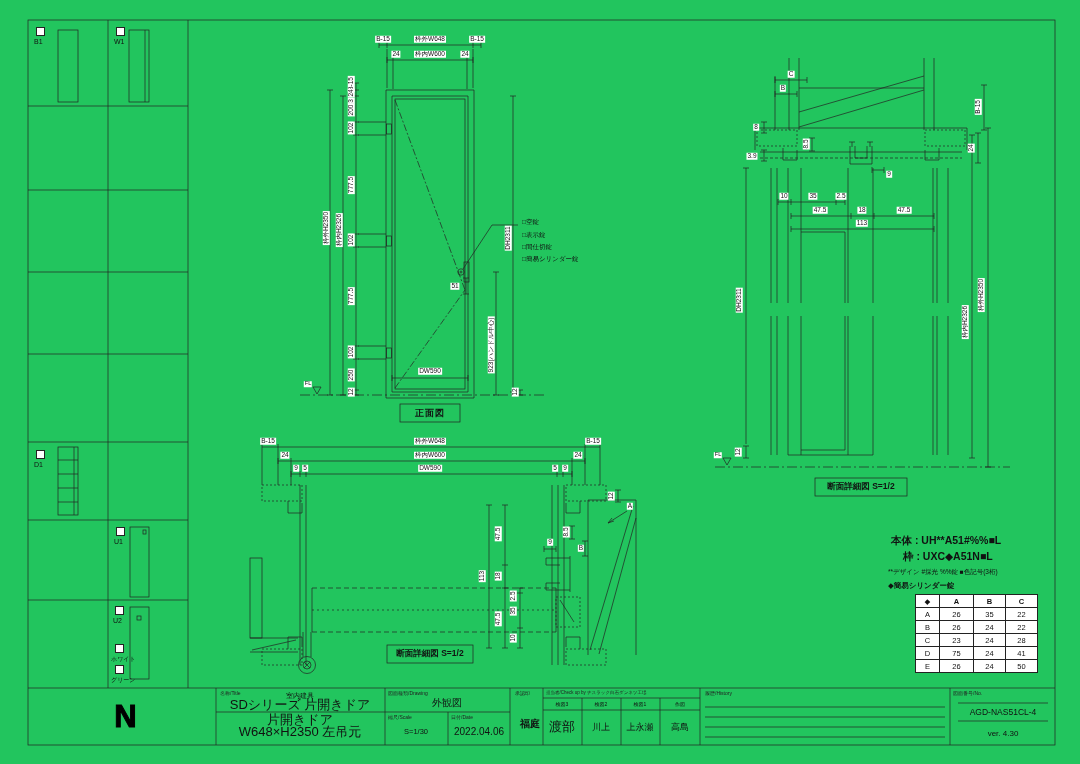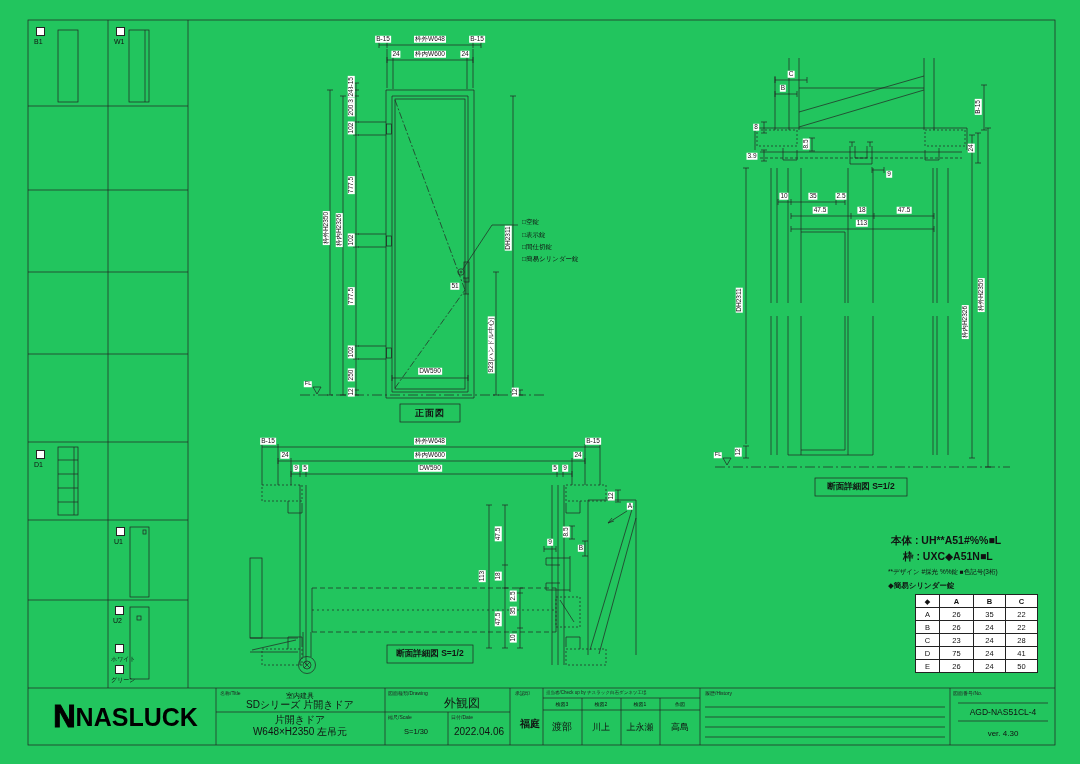--- a/index.html
+++ b/index.html
@@ -15,21 +15,21 @@
   .boxtitle{position:absolute;font-size:9px;font-weight:bold;letter-spacing:1px;
      transform:translate(-50%,-50%);white-space:nowrap;}
   .ann{position:absolute;font-size:6.5px;line-height:1;white-space:nowrap;}
   .spec1{position:absolute;font-size:10.5px;font-weight:bold;white-space:nowrap;}
   .spec3{position:absolute;font-size:6.5px;white-space:nowrap;}
   .spec4{position:absolute;font-size:7.5px;font-weight:bold;white-space:nowrap;}
   #spec-table{position:absolute;left:915px;top:594px;border-collapse:collapse;table-layout:fixed;}
   #spec-table td{border:1px solid #222;font-size:7.5px;text-align:center;padding:0;height:12px;background:#fff;}
   #spec-table tr:first-child td{font-weight:bold;}
   .tb-tiny{position:absolute;font-size:5px;color:#222;white-space:nowrap;}
-  .tb-mid{position:absolute;font-size:10px;white-space:nowrap;transform:translate(-50%,-50%);}
+  .tb-mid{position:absolute;font-size:13px;white-space:nowrap;transform:translate(-50%,-50%);}
   .tb-big{position:absolute;font-size:10px;font-weight:bold;white-space:nowrap;transform:translate(-50%,-50%);}
   #logo{position:absolute;left:58px;top:698px;width:135px;height:38px;display:flex;align-items:center;justify-content:center;
      font-weight:bold;font-size:25px;letter-spacing:0px;color:#000;}
   #logo .n1{font-size:31px;-webkit-text-stroke:1px #000;}
 </style>
 </head>
 <body>
 
 <div id="canvas">
 
@@ -497,41 +497,40 @@
     <td>E</td>
     <td>26</td>
     <td>24</td>
     <td>50</td>
   </tr>
 </tbody>
     </table>
 
 <div id="logo">
       <span class="n1">N</span>
-      <span>NASLUCK</span>
     </div>
 <div class="tb-tiny" style="left:220px;top:690px">名称/Title</div>
 <div class="tb-mid" style="left:300px;top:696px;font-size:7px">室内建具</div>
 <div class="tb-mid" style="left:300px;top:705px">SDシリーズ 片開きドア</div>
 <div class="tb-mid" style="left:300px;top:720px">片開きドア</div>
 <div class="tb-mid" style="left:300px;top:732px">W648×H2350 左吊元</div>
 <div class="tb-tiny" style="left:388px;top:690px">図面種類/Drawing</div>
-<div class="tb-mid" style="left:462px;top:703px;font-size:12px">外観図</div>
+<div class="tb-mid" style="left:447px;top:703px;font-size:10px">外観図</div>
 <div class="tb-tiny" style="left:388px;top:714px">縮尺/Scale</div>
 <div class="tb-mid" style="left:416px;top:731px;font-size:7.5px">S=1/30</div>
 <div class="tb-tiny" style="left:451px;top:714px">日付/Date</div>
 <div class="tb-mid" style="left:479px;top:731px;font-size:10px">2022.04.06</div>
 <div class="tb-tiny" style="left:515px;top:690px">承認印</div>
 <div class="tb-big" style="left:530px;top:724px">福庭</div>
 <div class="tb-tiny" style="left:546px;top:690px;font-size:4.5px">担当者/Check up by ナスラック白石ダンネツ工場</div>
 <div class="tb-mid" style="left:562px;top:704px;font-size:5px">検図3</div>
 <div class="tb-mid" style="left:601px;top:704px;font-size:5px">検図2</div>
 <div class="tb-mid" style="left:640px;top:704px;font-size:5px">検図1</div>
 <div class="tb-mid" style="left:680px;top:704px;font-size:5px">作図</div>
-<div class="tb-mid" style="left:562px;top:727px;font-size:10px">渡部</div>
+<div class="tb-mid" style="left:562px;top:727px;font-size:13px">渡部</div>
 <div class="tb-mid" style="left:601px;top:727px;font-size:9px">川上</div>
 <div class="tb-mid" style="left:640px;top:727px;font-size:9px">上永瀬</div>
 <div class="tb-mid" style="left:680px;top:727px;font-size:9px">高島</div>
 <div class="tb-tiny" style="left:705px;top:690px">履歴/History</div>
 <div class="tb-tiny" style="left:953px;top:690px">図面番号/No.</div>
 <div class="tb-mid" style="left:1003px;top:712px;font-size:8.5px">AGD-NAS51CL-4</div>
 <div class="tb-mid" style="left:1003px;top:733px;font-size:8px">ver. 4.30</div>
 
 </div>
 

